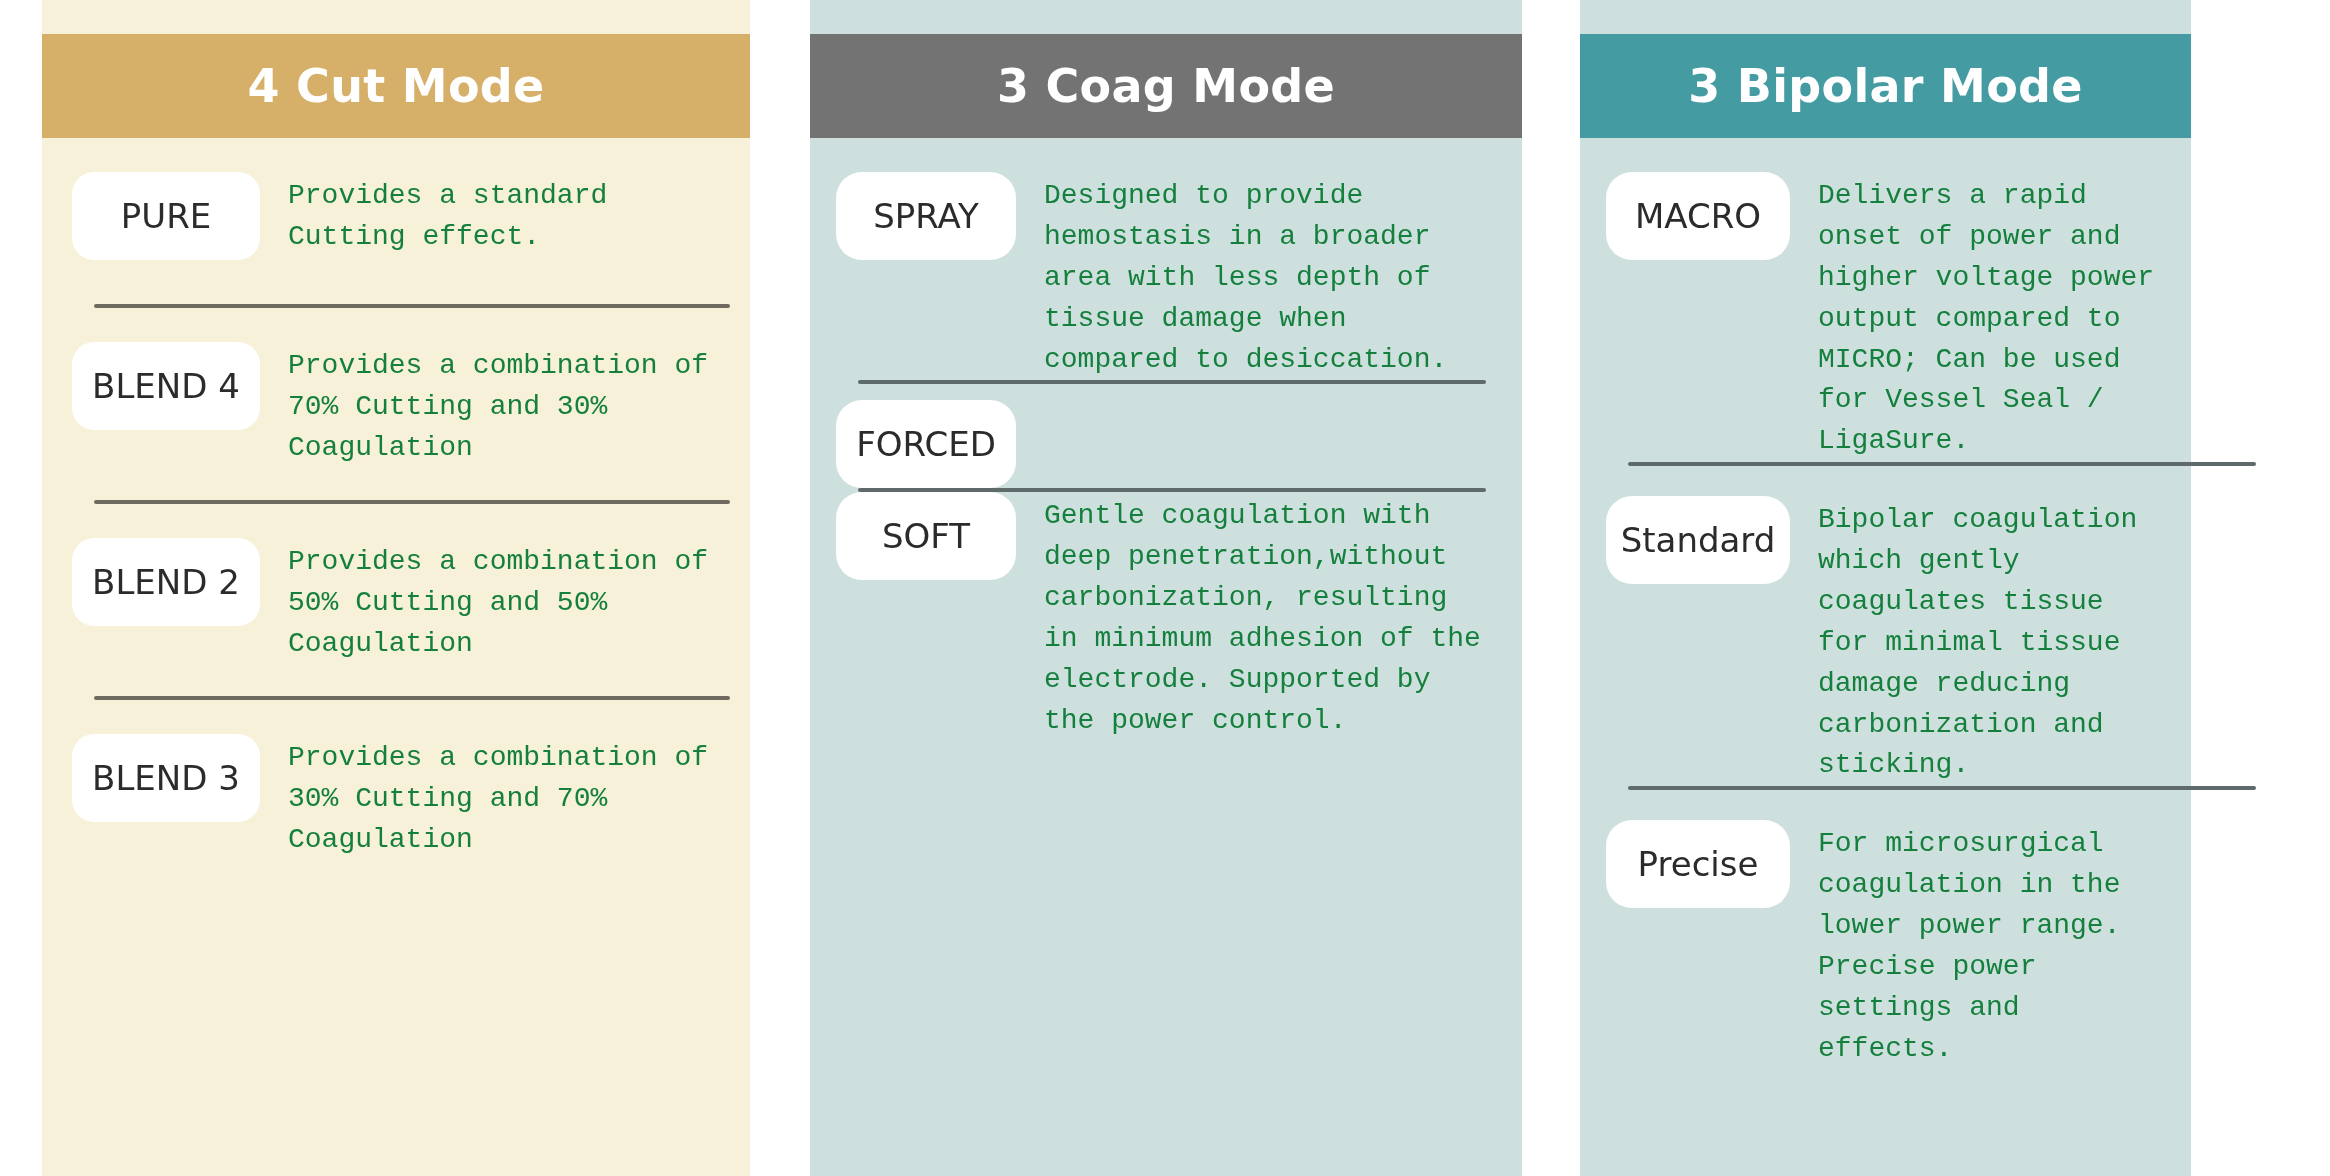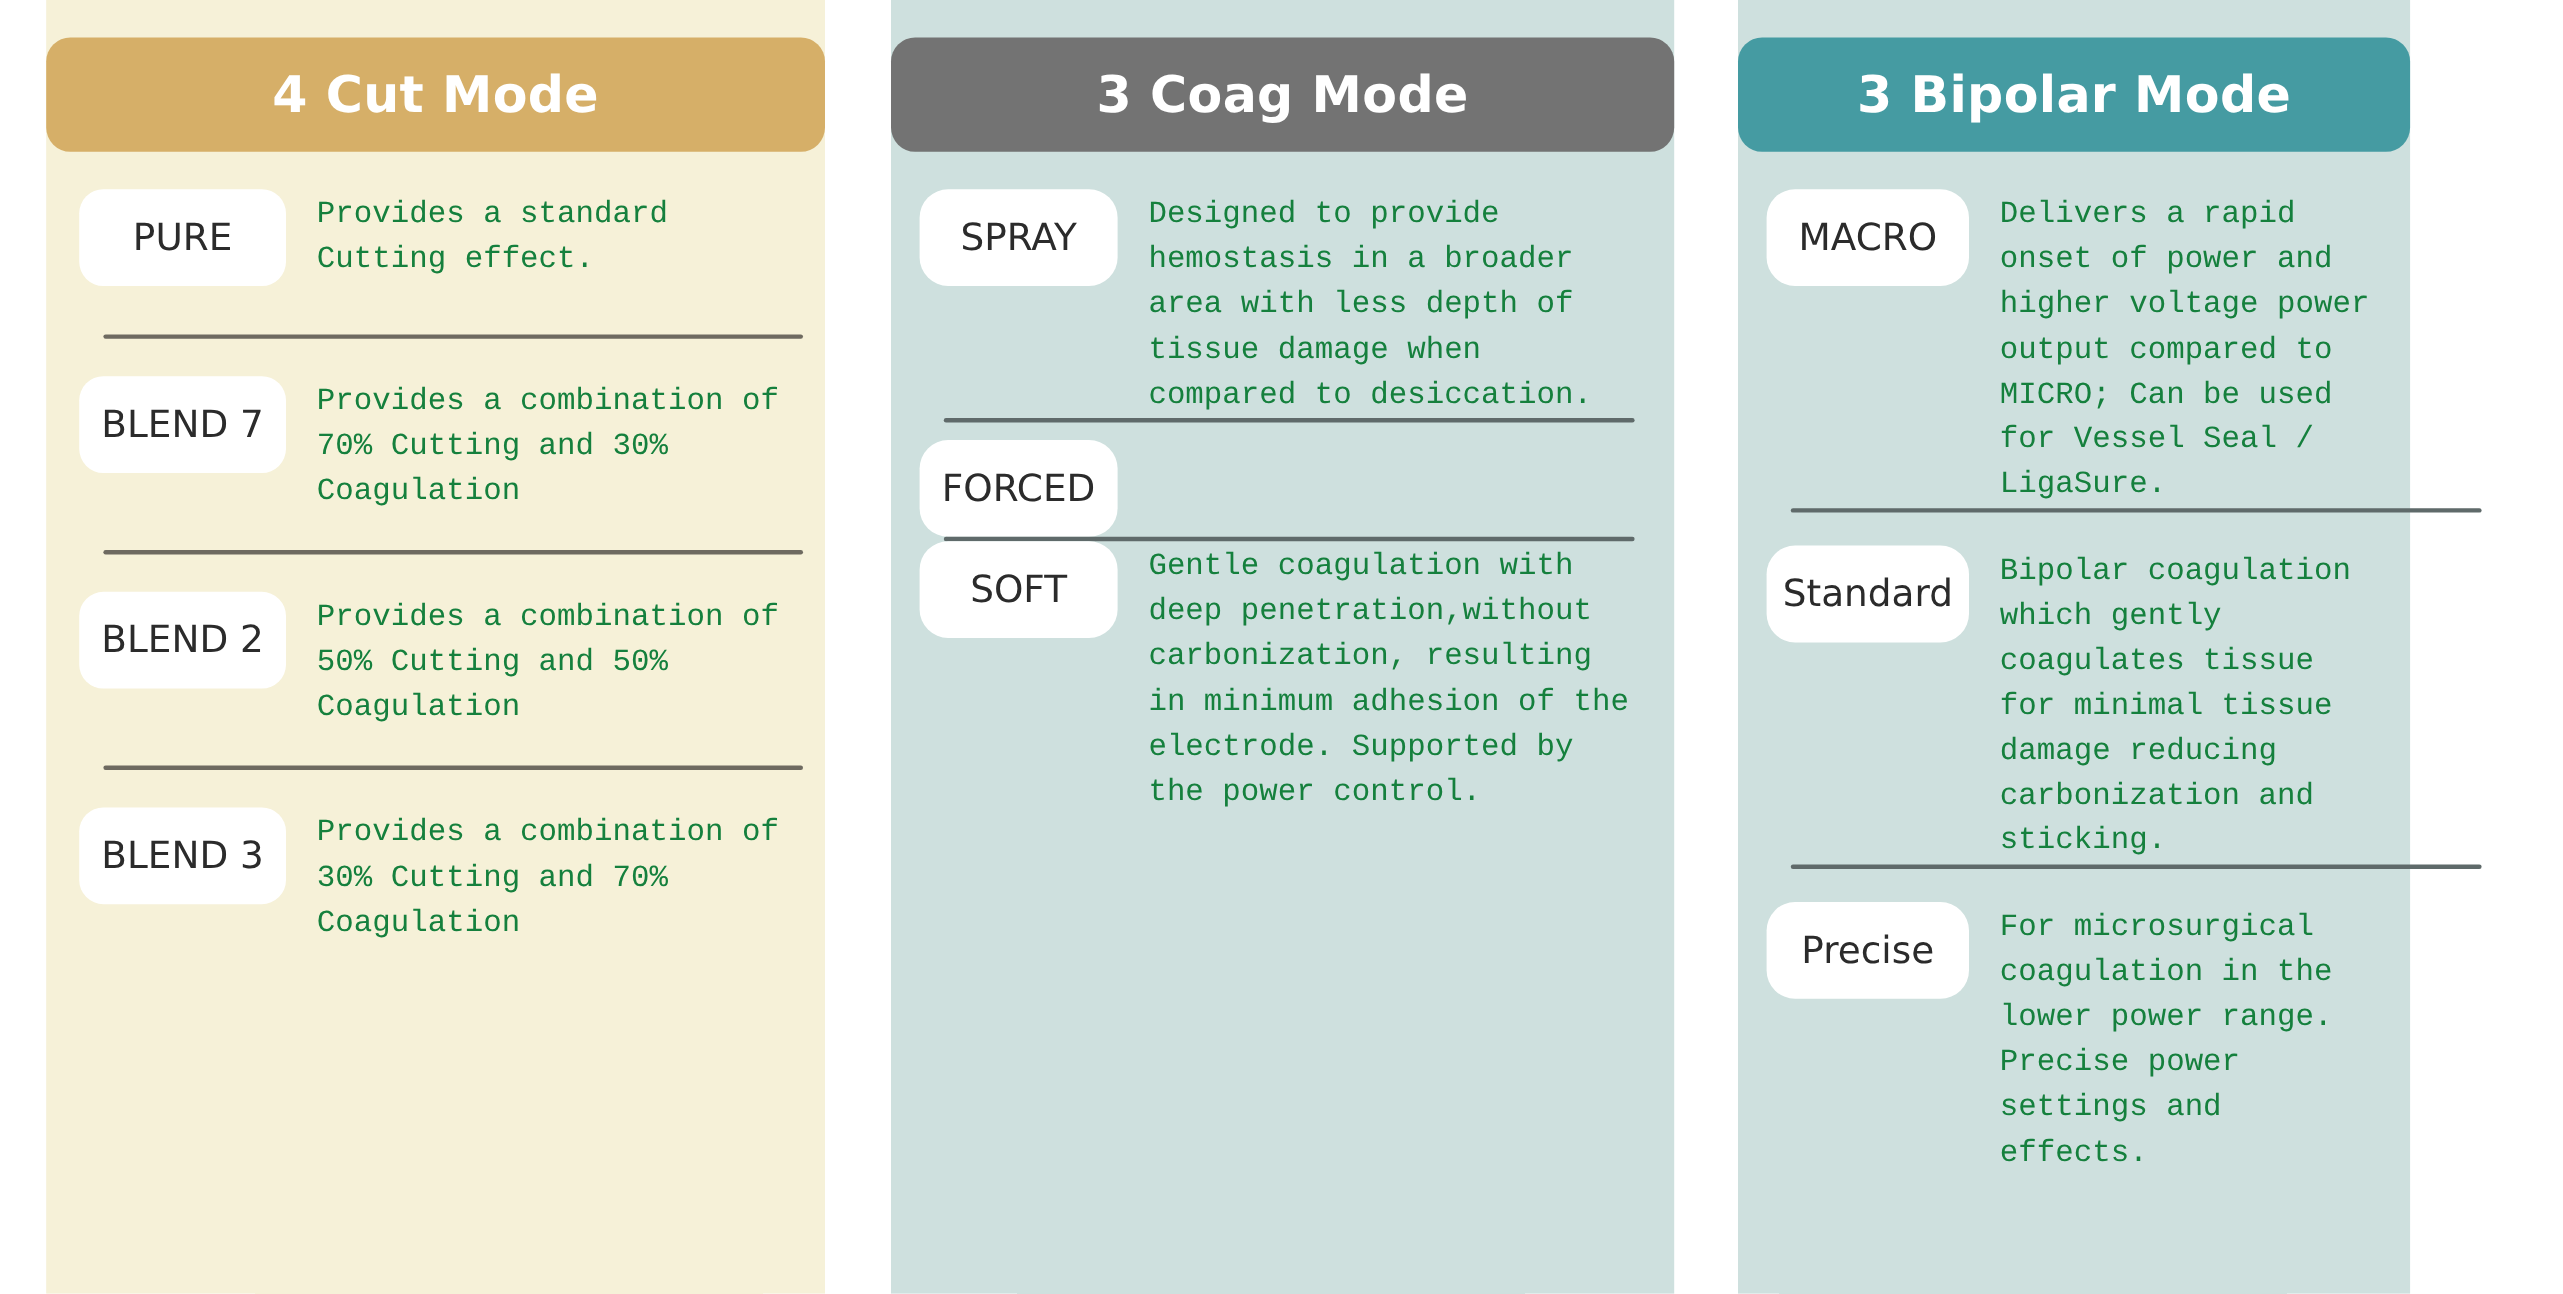--- a/index.html
+++ b/index.html
@@ -34,21 +34,20 @@
   .col-bipolar { left: 1580px; width: 611px; background: #CEE0DE; }
 
   .col-header {
     margin-top: 34px;
     height: 104px;
     flex: 0 0 104px;
     display: flex;
     align-items: center;
     justify-content: center;
     box-sizing: border-box;
-    border-radius: 22px;
   }
   .col-cut .col-header     { background: #D6AF68; }
   .col-coag .col-header    { background: #737373; }
   .col-bipolar .col-header { background: #459BA2; }
 
   .col-header-title {
     color: #ffffff;
     font-size: 46px;
     font-weight: bold;
     letter-spacing: 0.3px;
@@ -148,21 +147,21 @@
     </header>
     <div class="col-body">
 
       <div class="mode-row cut-r0">
         <div class="pill">PURE</div>
         <div class="mode-desc">Provides a standard Cutting effect.</div>
       </div>
       <div class="divider cut-d0"></div>
 
       <div class="mode-row cut-r1">
-        <div class="pill">BLEND 7</div>
+        <div class="pill">BLEND 4</div>
         <div class="mode-desc">Provides a combination of 70% Cutting and 30% Coagulation</div>
       </div>
       <div class="divider cut-d1"></div>
 
       <div class="mode-row cut-r2">
         <div class="pill">BLEND 2</div>
         <div class="mode-desc">Provides a combination of 50% Cutting and 50% Coagulation</div>
       </div>
       <div class="divider cut-d2"></div>
 

